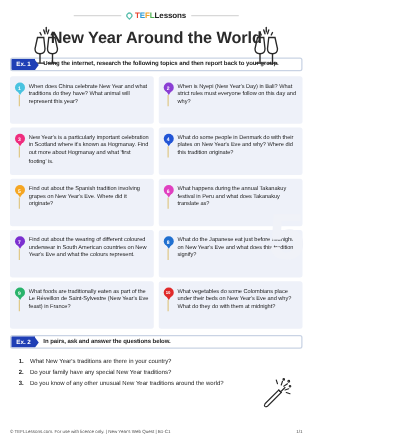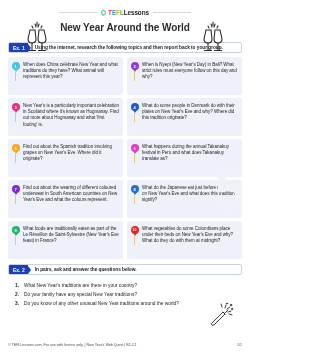--- a/index.html
+++ b/index.html
@@ -58,21 +58,21 @@
     position: relative;
   }
   .main-title {
     font-size: 15px;
     font-weight: bold;
     color: #1d1d1d;
     letter-spacing: -0.2px;
     line-height: 17px;
   }
   .sub-title {
-    font-size: 10px;
+    font-size: 13px;
     font-weight: bold;
     color: #2b2b2b;
     margin-top: 3px;
     letter-spacing: -0.05px;
     text-align: center;
   }
   .glass {
     position: absolute;
     top: -2px;
     width: 26px;

